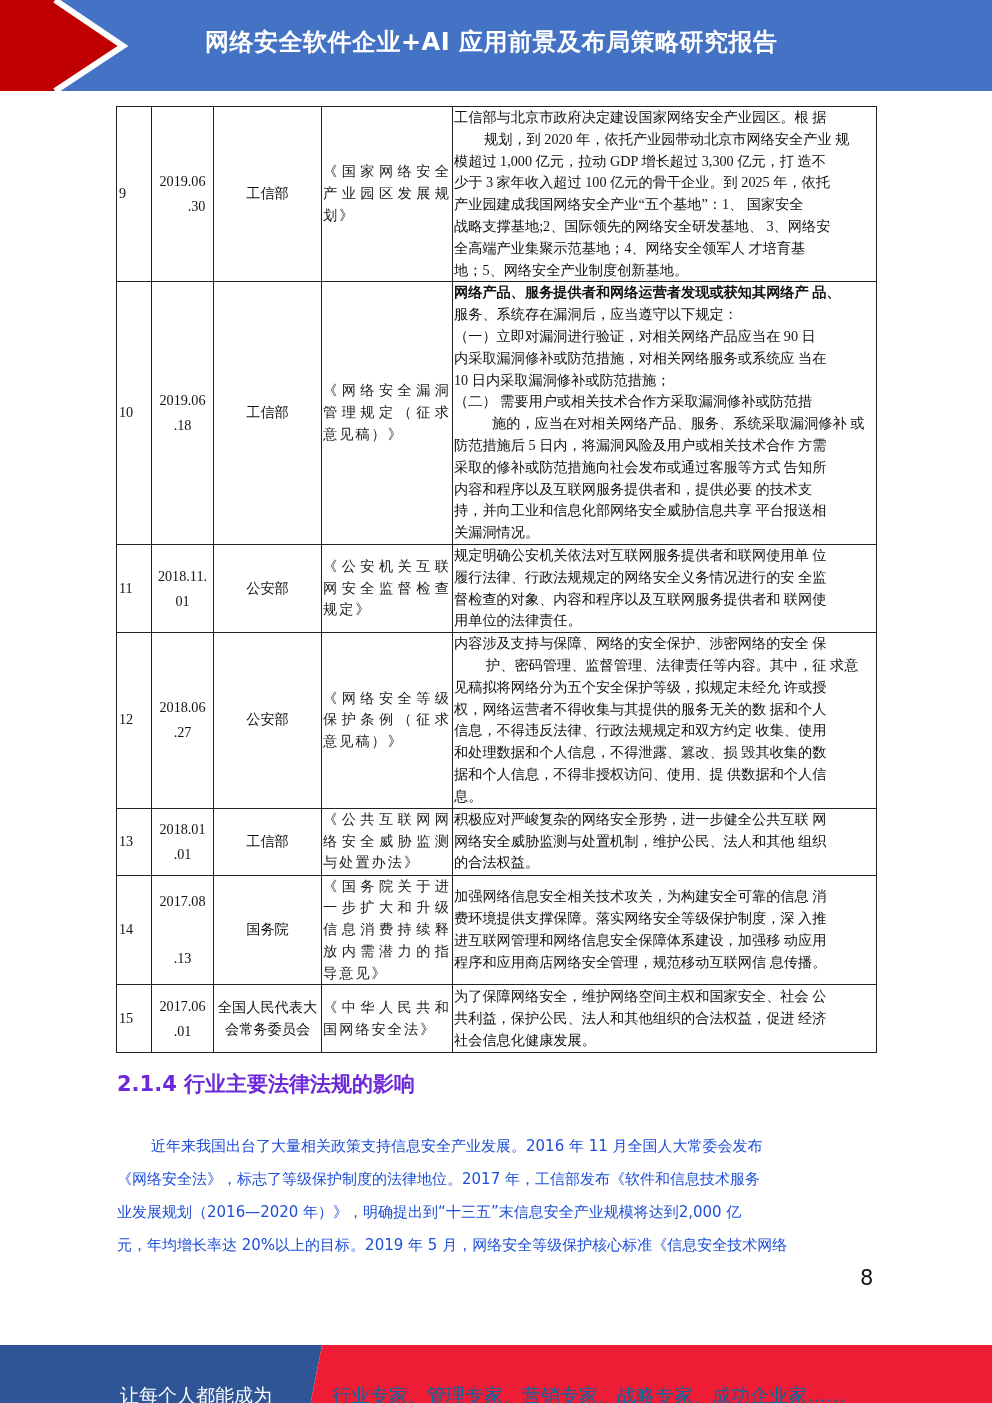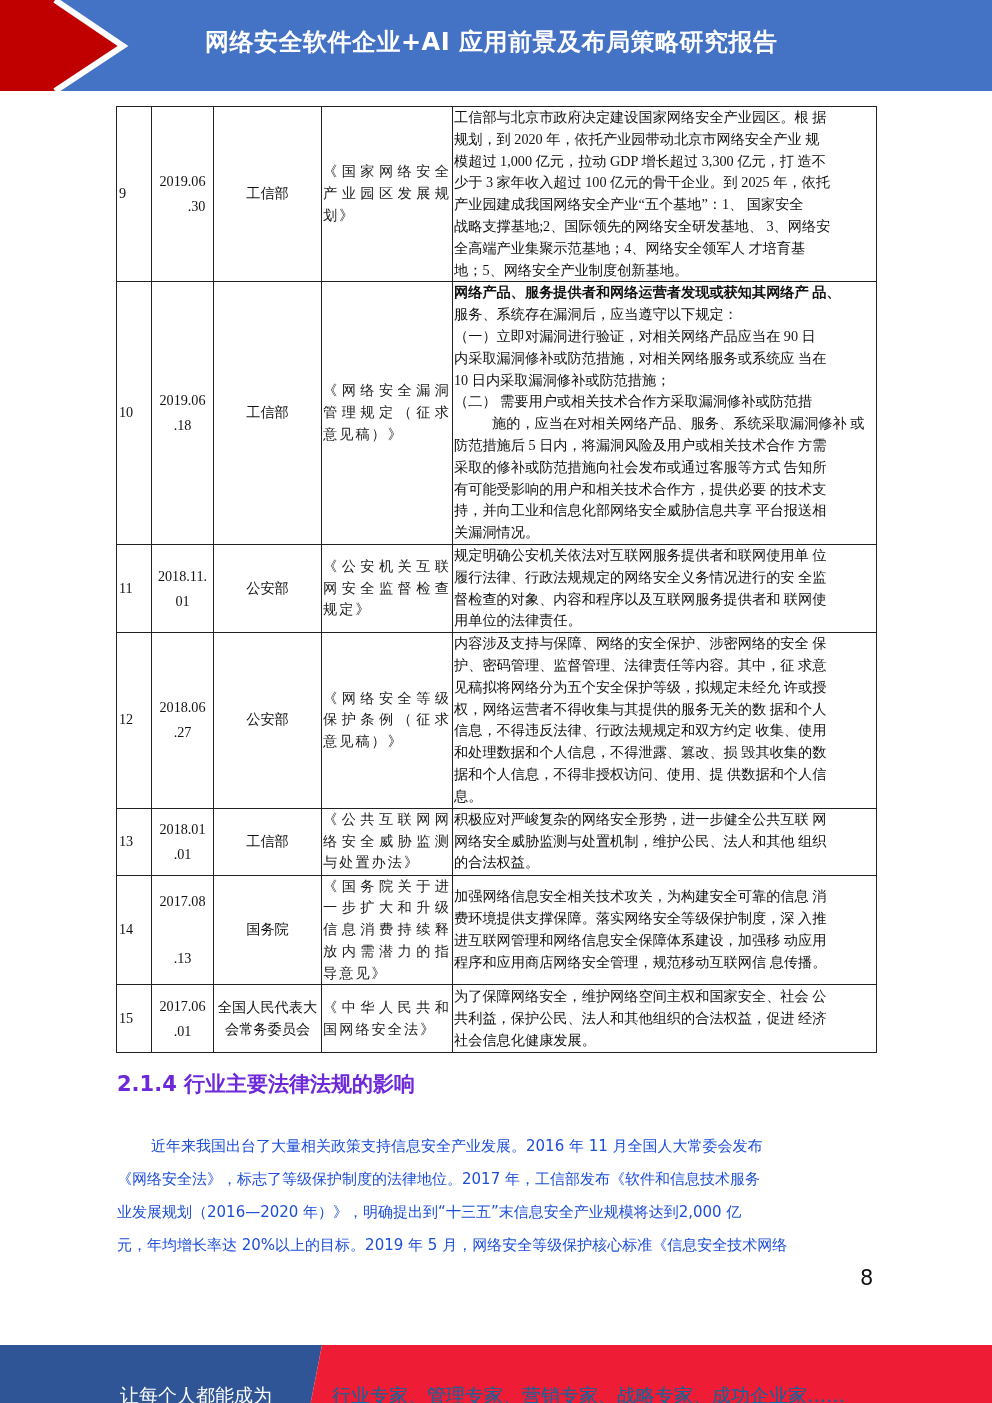--- a/index.html
+++ b/index.html
@@ -97,21 +97,21 @@
       <tr style="height: 174px;">
         <td class="c-no">9</td>
         <td class="c-date">
           <span class="desc-line" style="line-height: 25px;">2019.06</span>
           <span class="desc-line" style="line-height: 25px; margin-left: 28px;">.30</span>
         </td>
         <td class="c-dept">工信部</td>
         <td class="c-title">《国家网络安全产业园区发展规划》</td>
         <td class="c-desc">
           <span class="desc-line" style="white-space: nowrap; overflow: hidden;">工信部与北京市政府决定建设国家网络安全产业园区。根 据</span>
-          <span class="desc-line" style="white-space: nowrap; overflow: hidden;">规划，到 2020 年，依托产业园带动北京市网络安全产业 规</span>
+          <span class="desc-line" style="white-space: nowrap; overflow: hidden; padding-left: 30px;">规划，到 2020 年，依托产业园带动北京市网络安全产业 规</span>
           <span class="desc-line" style="white-space: nowrap; overflow: hidden;">模超过 1,000 亿元，拉动 GDP 增长超过 3,300 亿元，打 造不</span>
           <span class="desc-line" style="white-space: nowrap; overflow: hidden;">少于 3 家年收入超过 100 亿元的骨干企业。到 2025 年，依托</span>
           <span class="desc-line" style="white-space: nowrap; overflow: hidden;">产业园建成我国网络安全产业“五个基地”：1、 国家安全</span>
           <span class="desc-line" style="white-space: nowrap; overflow: hidden;">战略支撑基地;2、国际领先的网络安全研发基地、 3、网络安</span>
           <span class="desc-line" style="white-space: nowrap; overflow: hidden;">全高端产业集聚示范基地；4、网络安全领军人 才培育基</span>
           <span class="desc-line" style="white-space: nowrap; overflow: hidden;">地；5、网络安全产业制度创新基地。</span>
         </td>
       </tr>
       <tr style="height: 261px;">
         <td class="c-no">10</td>
@@ -124,21 +124,21 @@
         <td class="c-desc">
           <span class="desc-line" style="white-space: nowrap; overflow: hidden; font-weight: bold;">网络产品、服务提供者和网络运营者发现或获知其网络产 品、</span>
           <span class="desc-line" style="white-space: nowrap; overflow: hidden;">服务、系统存在漏洞后，应当遵守以下规定：</span>
           <span class="desc-line" style="white-space: nowrap; overflow: hidden;">（一）立即对漏洞进行验证，对相关网络产品应当在 90 日</span>
           <span class="desc-line" style="white-space: nowrap; overflow: hidden;">内采取漏洞修补或防范措施，对相关网络服务或系统应 当在</span>
           <span class="desc-line" style="white-space: nowrap; overflow: hidden;">10 日内采取漏洞修补或防范措施；</span>
           <span class="desc-line" style="white-space: nowrap; overflow: hidden;">（二） 需要用户或相关技术合作方采取漏洞修补或防范措</span>
           <span class="desc-line" style="white-space: nowrap; overflow: hidden; margin-left: 38px;">施的，应当在对相关网络产品、服务、系统采取漏洞修补 或</span>
           <span class="desc-line" style="white-space: nowrap; overflow: hidden;">防范措施后 5 日内，将漏洞风险及用户或相关技术合作 方需</span>
           <span class="desc-line" style="white-space: nowrap; overflow: hidden;">采取的修补或防范措施向社会发布或通过客服等方式 告知所</span>
-          <span class="desc-line" style="white-space: nowrap; overflow: hidden;">有可能受影响的用户和相关技术合作方，提供必要 的技术支</span>
+          <span class="desc-line" style="white-space: nowrap; overflow: hidden;">内容和程序以及互联网服务提供者和，提供必要 的技术支</span>
           <span class="desc-line" style="white-space: nowrap; overflow: hidden;">持，并向工业和信息化部网络安全威胁信息共享 平台报送相</span>
           <span class="desc-line" style="white-space: nowrap; overflow: hidden;">关漏洞情况。</span>
         </td>
       </tr>
       <tr style="height: 86px;">
         <td class="c-no">11</td>
         <td class="c-date">
           <span class="desc-line" style="line-height: 25px;">2018.11.</span>
           <span class="desc-line" style="line-height: 25px;">01</span>
         </td>
@@ -154,21 +154,21 @@
       <tr style="height: 172px;">
         <td class="c-no">12</td>
         <td class="c-date">
           <span class="desc-line" style="line-height: 25px;">2018.06</span>
           <span class="desc-line" style="line-height: 25px;">.27</span>
         </td>
         <td class="c-dept">公安部</td>
         <td class="c-title">《网络安全等级保护条例（征求意见稿）》</td>
         <td class="c-desc">
           <span class="desc-line" style="white-space: nowrap; overflow: hidden;">内容涉及支持与保障、网络的安全保护、涉密网络的安全 保</span>
-          <span class="desc-line" style="white-space: nowrap; overflow: hidden;">护、密码管理、监督管理、法律责任等内容。其中，征 求意</span>
+          <span class="desc-line" style="white-space: nowrap; overflow: hidden; padding-left: 32px;">护、密码管理、监督管理、法律责任等内容。其中，征 求意</span>
           <span class="desc-line" style="white-space: nowrap; overflow: hidden;">见稿拟将网络分为五个安全保护等级，拟规定未经允 许或授</span>
           <span class="desc-line" style="white-space: nowrap; overflow: hidden;">权，网络运营者不得收集与其提供的服务无关的数 据和个人</span>
           <span class="desc-line" style="white-space: nowrap; overflow: hidden;">信息，不得违反法律、行政法规规定和双方约定 收集、使用</span>
           <span class="desc-line" style="white-space: nowrap; overflow: hidden;">和处理数据和个人信息，不得泄露、篡改、损 毁其收集的数</span>
           <span class="desc-line" style="white-space: nowrap; overflow: hidden;">据和个人信息，不得非授权访问、使用、提 供数据和个人信</span>
           <span class="desc-line" style="white-space: nowrap; overflow: hidden;">息。</span>
         </td>
       </tr>
       <tr style="height: 67px;">
         <td class="c-no">13</td>

